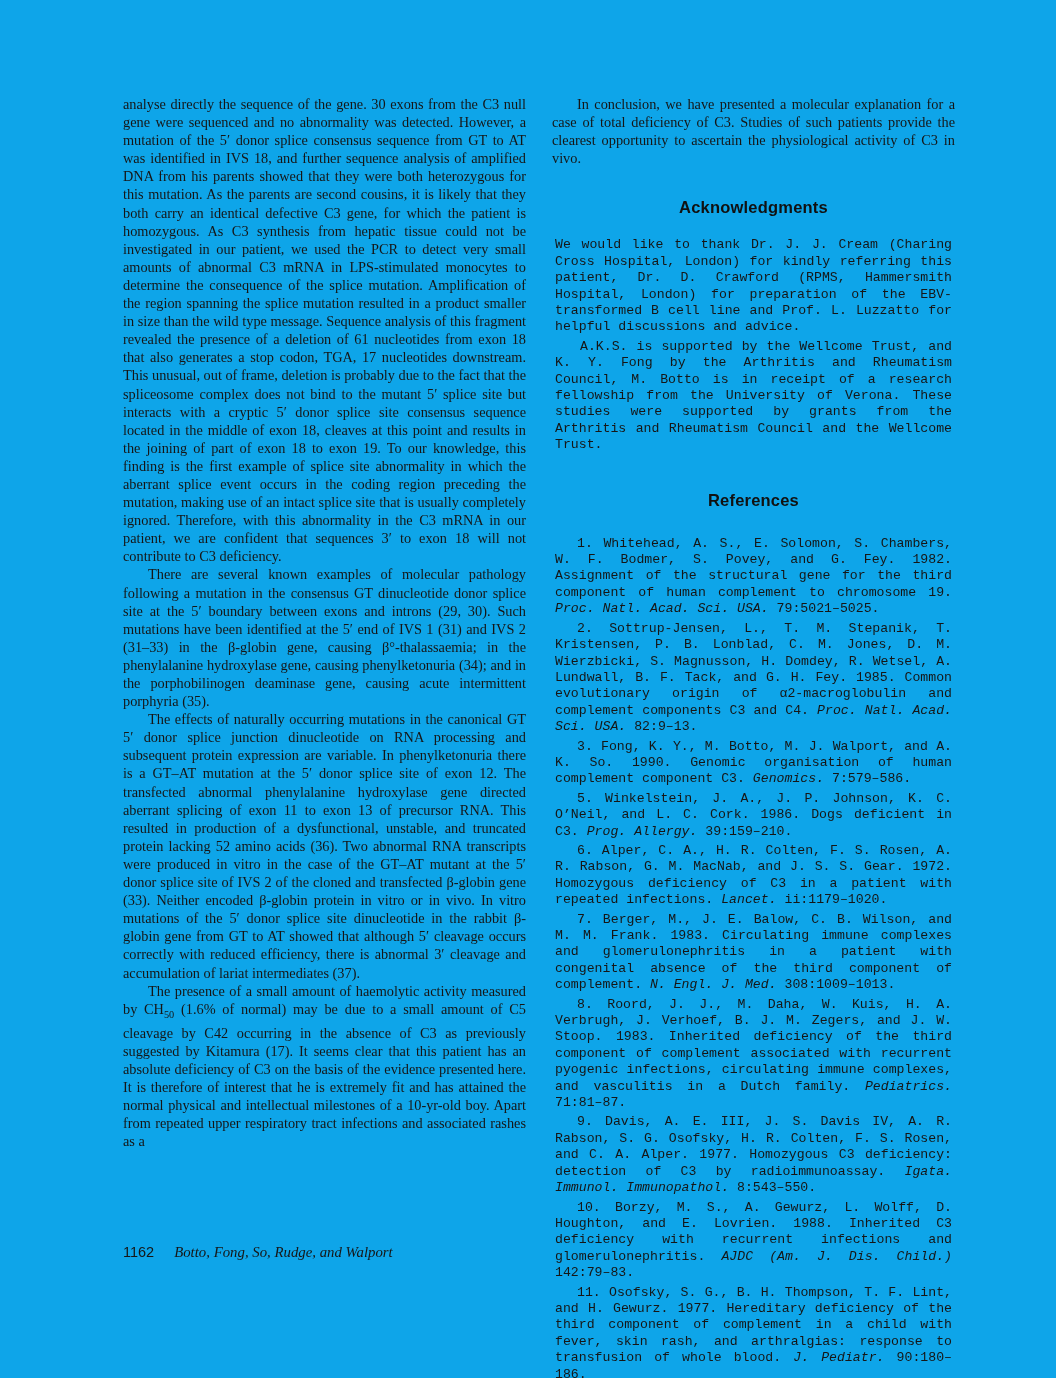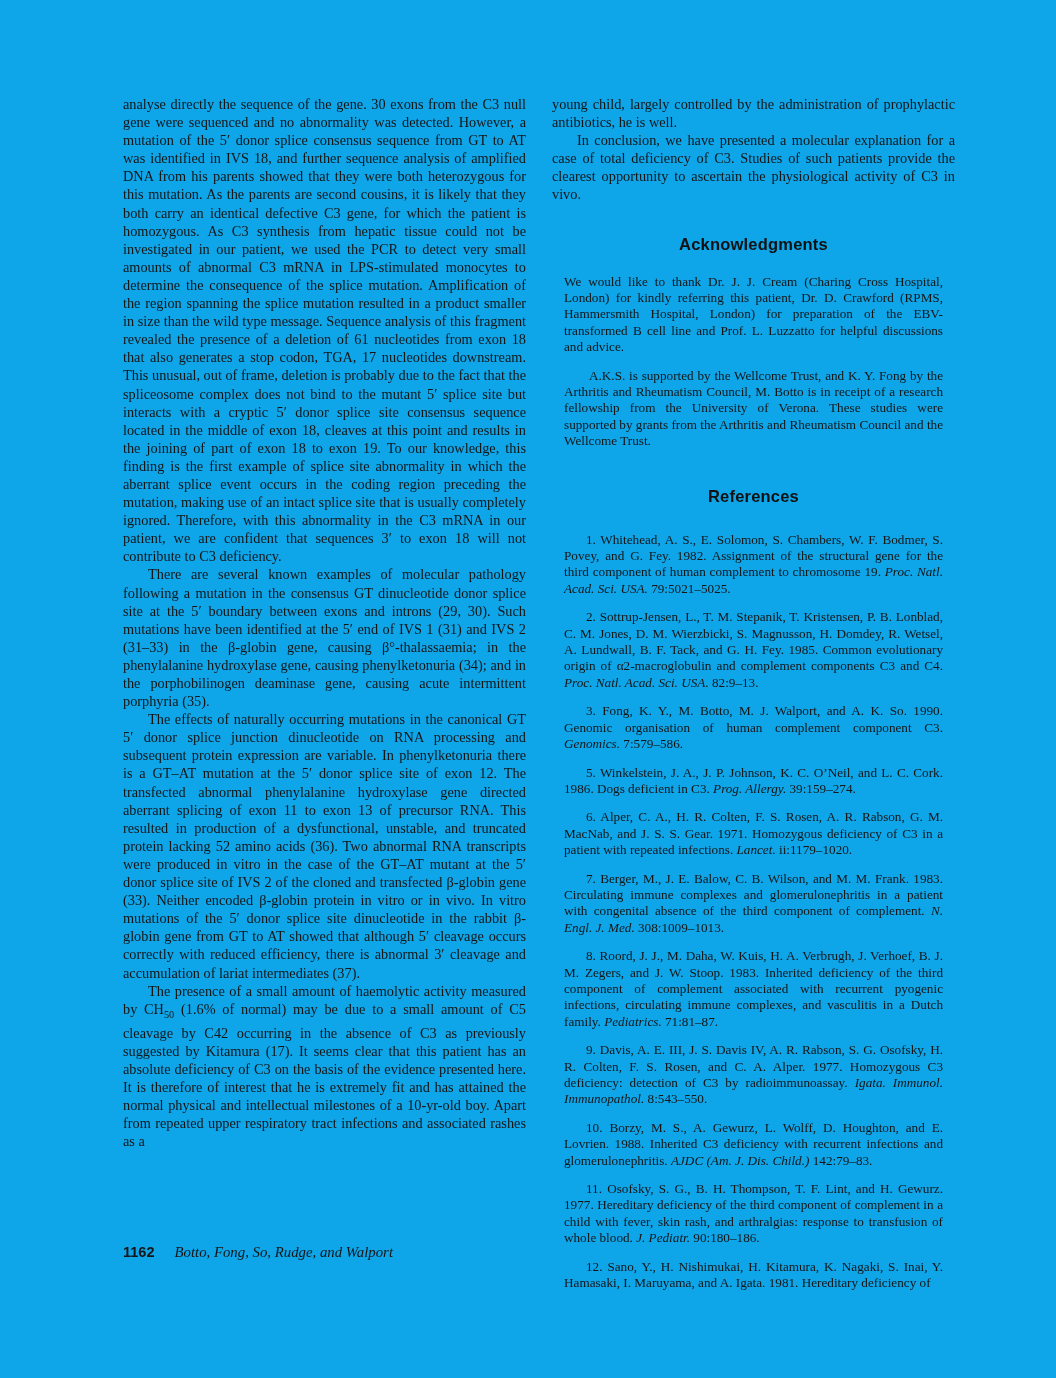--- a/index.html
+++ b/index.html
@@ -21,22 +21,22 @@
   .col-right { left: 552px; }
   p.body {
     margin: 0;
     font-family: "Liberation Serif", serif;
     font-size: 14.3px;
     line-height: 18.1px;
     text-align: justify;
     color: #161616;
   }
   p.small {
-    margin: 12px;
-    font-family: Liberation Serif, serif;
+    margin: 3px;
+    font-family: Liberation Mono, monospace;
     font-size: 13.2px;
     line-height: 16.4px;
     text-align: justify;
     color: #161616;
   }
   .indent { text-indent: 25px; }
   .ref { text-indent: 22px; }
   h2.heading {
     font-family: "Liberation Sans", sans-serif;
     font-weight: bold;
@@ -51,21 +51,21 @@
   .it { font-style: italic; }
   sub { font-size: 0.72em; }
   .footer {
     position: absolute;
     left: 123px;
     top: 1243px;
     white-space: nowrap;
   }
   .pageno {
     font-family: "Liberation Sans", sans-serif;
-    font-weight: bold;
+    font-weight: normal;
     font-size: 14.5px;
     color: #161616;
   }
   .running {
     margin-left: 20px;
     font-family: "Liberation Serif", serif;
     font-style: italic;
     font-size: 14.8px;
     color: #161616;
   }
@@ -76,34 +76,33 @@
 <div class="page">
 
   <div class="col col-left">
     <p class="body"><span>analyse directly the sequence of the gene. 30 exons from the C3 null gene were sequenced and no abnormality was detected. However, a mutation of the 5′ donor splice consensus sequence from GT to AT was identified in IVS 18, and further sequence analysis of amplified DNA from his parents showed that they were both heterozygous for this mutation. As the parents are second cousins, it is likely that they both carry an identical defective C3 gene, for which the patient is homozygous. As C3 synthesis from hepatic tissue could not be investigated in our patient, we used the PCR to detect very small amounts of abnormal C3 mRNA in LPS-stimulated monocytes to determine the consequence of the splice mutation. Amplification of the region spanning the splice mutation resulted in a product smaller in size than the wild type message. Sequence analysis of this fragment revealed the presence of a deletion of 61 nucleotides from exon 18 that also generates a stop codon, TGA, 17 nucleotides downstream. This unusual, out of frame, deletion is probably due to the fact that the spliceosome complex does not bind to the mutant 5′ splice site but interacts with a cryptic 5′ donor splice site consensus sequence located in the middle of exon 18, cleaves at this point and results in the joining of part of exon 18 to exon 19. To our knowledge, this finding is the first example of splice site abnormality in which the aberrant splice event occurs in the coding region preceding the mutation, making use of an intact splice site that is usually completely ignored. Therefore, with this abnormality in the C3 mRNA in our patient, we are confident that sequences 3′ to exon 18 will not contribute to C3 deficiency.</span></p>
     <p class="body indent"><span>There are several known examples of molecular pathology following a mutation in the consensus GT dinucleotide donor splice site at the 5′ boundary between exons and introns (29, 30). Such mutations have been identified at the 5′ end of IVS 1 (31) and IVS 2 (31–33) in the β-globin gene, causing β°-thalassaemia; in the phenylalanine hydroxylase gene, causing phenylketonuria (34); and in the porphobilinogen deaminase gene, causing acute intermittent porphyria (35).</span></p>
     <p class="body indent"><span>The effects of naturally occurring mutations in the canonical GT 5′ donor splice junction dinucleotide on RNA processing and subsequent protein expression are variable. In phenylketonuria there is a GT–AT mutation at the 5′ donor splice site of exon 12. The transfected abnormal phenylalanine hydroxylase gene directed aberrant splicing of exon 11 to exon 13 of precursor RNA. This resulted in production of a dysfunctional, unstable, and truncated protein lacking 52 amino acids (36). Two abnormal RNA transcripts were produced in vitro in the case of the GT–AT mutant at the 5′ donor splice site of IVS 2 of the cloned and transfected β-globin gene (33). Neither encoded β-globin protein in vitro or in vivo. In vitro mutations of the 5′ donor splice site dinucleotide in the rabbit β-globin gene from GT to AT showed that although 5′ cleavage occurs correctly with reduced efficiency, there is abnormal 3′ cleavage and accumulation of lariat intermediates (37).</span></p>
     <p class="body indent"><span>The presence of a small amount of haemolytic activity measured by CH</span><sub>50</sub><span> (1.6% of normal) may be due to a small amount of C5 cleavage by C42 occurring in the absence of C3 as previously suggested by Kitamura (17). It seems clear that this patient has an absolute deficiency of C3 on the basis of the evidence presented here. It is therefore of interest that he is extremely fit and has attained the normal physical and intellectual milestones of a 10-yr-old boy. Apart from repeated upper respiratory tract infections and associated rashes as a</span></p>
   </div>
 
   <div class="col col-right">
-    <p class="body"><span>young child, largely controlled by the administration of prophylactic antibiotics, he is well.</span></p>
     <p class="body indent"><span>In conclusion, we have presented a molecular explanation for a case of total deficiency of C3. Studies of such patients provide the clearest opportunity to ascertain the physiological activity of C3 in vivo.</span></p>
 
     <h2 class="heading">Acknowledgments</h2>
     <p class="small"><span>We would like to thank Dr. J. J. Cream (Charing Cross Hospital, London) for kindly referring this patient, Dr. D. Crawford (RPMS, Hammersmith Hospital, London) for preparation of the EBV-transformed B cell line and Prof. L. Luzzatto for helpful discussions and advice.</span></p>
     <p class="small indent"><span>A.K.S. is supported by the Wellcome Trust, and K. Y. Fong by the Arthritis and Rheumatism Council, M. Botto is in receipt of a research fellowship from the University of Verona. These studies were supported by grants from the Arthritis and Rheumatism Council and the Wellcome Trust.</span></p>
 
     <h2 class="heading refs-heading">References</h2>
     <div>
       <p class="small ref"><span>1. Whitehead, A. S., E. Solomon, S. Chambers, W. F. Bodmer, S. Povey, and G. Fey. 1982. Assignment of the structural gene for the third component of human complement to chromosome 19. </span><span class="it">Proc. Natl. Acad. Sci. USA.</span><span> 79:5021–5025.</span></p>
       <p class="small ref"><span>2. Sottrup-Jensen, L., T. M. Stepanik, T. Kristensen, P. B. Lonblad, C. M. Jones, D. M. Wierzbicki, S. Magnusson, H. Domdey, R. Wetsel, A. Lundwall, B. F. Tack, and G. H. Fey. 1985. Common evolutionary origin of α2-macroglobulin and complement components C3 and C4. </span><span class="it">Proc. Natl. Acad. Sci. USA.</span><span> 82:9–13.</span></p>
       <p class="small ref"><span>3. Fong, K. Y., M. Botto, M. J. Walport, and A. K. So. 1990. Genomic organisation of human complement component C3. </span><span class="it">Genomics.</span><span> 7:579–586.</span></p>
-      <p class="small ref"><span>5. Winkelstein, J. A., J. P. Johnson, K. C. O’Neil, and L. C. Cork. 1986. Dogs deficient in C3. </span><span class="it">Prog. Allergy.</span><span> 39:159–274.</span></p>
-      <p class="small ref"><span>6. Alper, C. A., H. R. Colten, F. S. Rosen, A. R. Rabson, G. M. MacNab, and J. S. S. Gear. 1971. Homozygous deficiency of C3 in a patient with repeated infections. </span><span class="it">Lancet.</span><span> ii:1179–1020.</span></p>
+      <p class="small ref"><span>5. Winkelstein, J. A., J. P. Johnson, K. C. O’Neil, and L. C. Cork. 1986. Dogs deficient in C3. </span><span class="it">Prog. Allergy.</span><span> 39:159–210.</span></p>
+      <p class="small ref"><span>6. Alper, C. A., H. R. Colten, F. S. Rosen, A. R. Rabson, G. M. MacNab, and J. S. S. Gear. 1972. Homozygous deficiency of C3 in a patient with repeated infections. </span><span class="it">Lancet.</span><span> ii:1179–1020.</span></p>
       <p class="small ref"><span>7. Berger, M., J. E. Balow, C. B. Wilson, and M. M. Frank. 1983. Circulating immune complexes and glomerulonephritis in a patient with congenital absence of the third component of complement. </span><span class="it">N. Engl. J. Med.</span><span> 308:1009–1013.</span></p>
       <p class="small ref"><span>8. Roord, J. J., M. Daha, W. Kuis, H. A. Verbrugh, J. Verhoef, B. J. M. Zegers, and J. W. Stoop. 1983. Inherited deficiency of the third component of complement associated with recurrent pyogenic infections, circulating immune complexes, and vasculitis in a Dutch family. </span><span class="it">Pediatrics.</span><span> 71:81–87.</span></p>
       <p class="small ref"><span>9. Davis, A. E. III, J. S. Davis IV, A. R. Rabson, S. G. Osofsky, H. R. Colten, F. S. Rosen, and C. A. Alper. 1977. Homozygous C3 deficiency: detection of C3 by radioimmunoassay. </span><span class="it">Igata. Immunol. Immunopathol.</span><span> 8:543–550.</span></p>
       <p class="small ref"><span>10. Borzy, M. S., A. Gewurz, L. Wolff, D. Houghton, and E. Lovrien. 1988. Inherited C3 deficiency with recurrent infections and glomerulonephritis. </span><span class="it">AJDC (Am. J. Dis. Child.)</span><span> 142:79–83.</span></p>
       <p class="small ref"><span>11. Osofsky, S. G., B. H. Thompson, T. F. Lint, and H. Gewurz. 1977. Hereditary deficiency of the third component of complement in a child with fever, skin rash, and arthralgias: response to transfusion of whole blood. </span><span class="it">J. Pediatr.</span><span> 90:180–186.</span></p>
       <p class="small ref"><span>12. Sano, Y., H. Nishimukai, H. Kitamura, K. Nagaki, S. Inai, Y. Hamasaki, I. Maruyama, and A. Igata. 1981. Hereditary deficiency of</span></p>
     </div>
   </div>
 
   <div class="footer">

